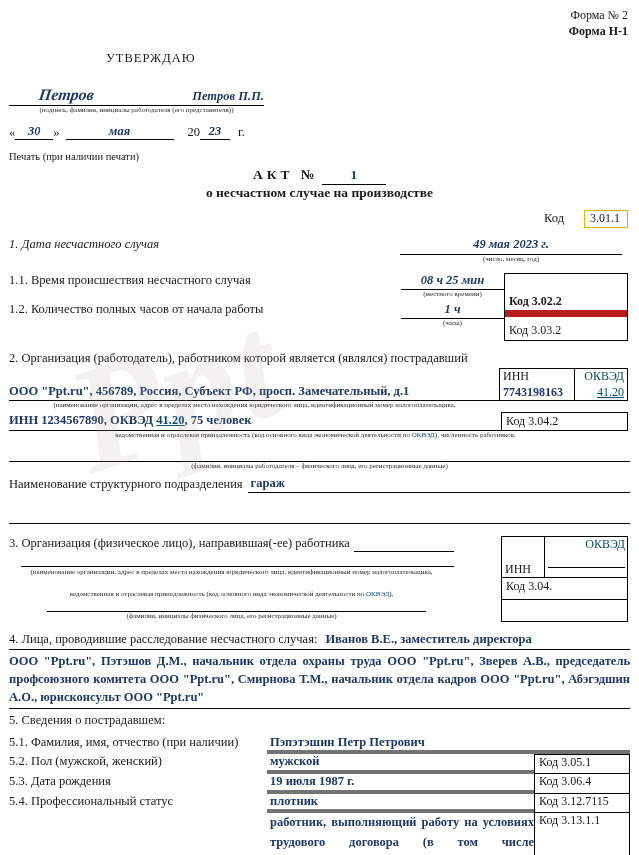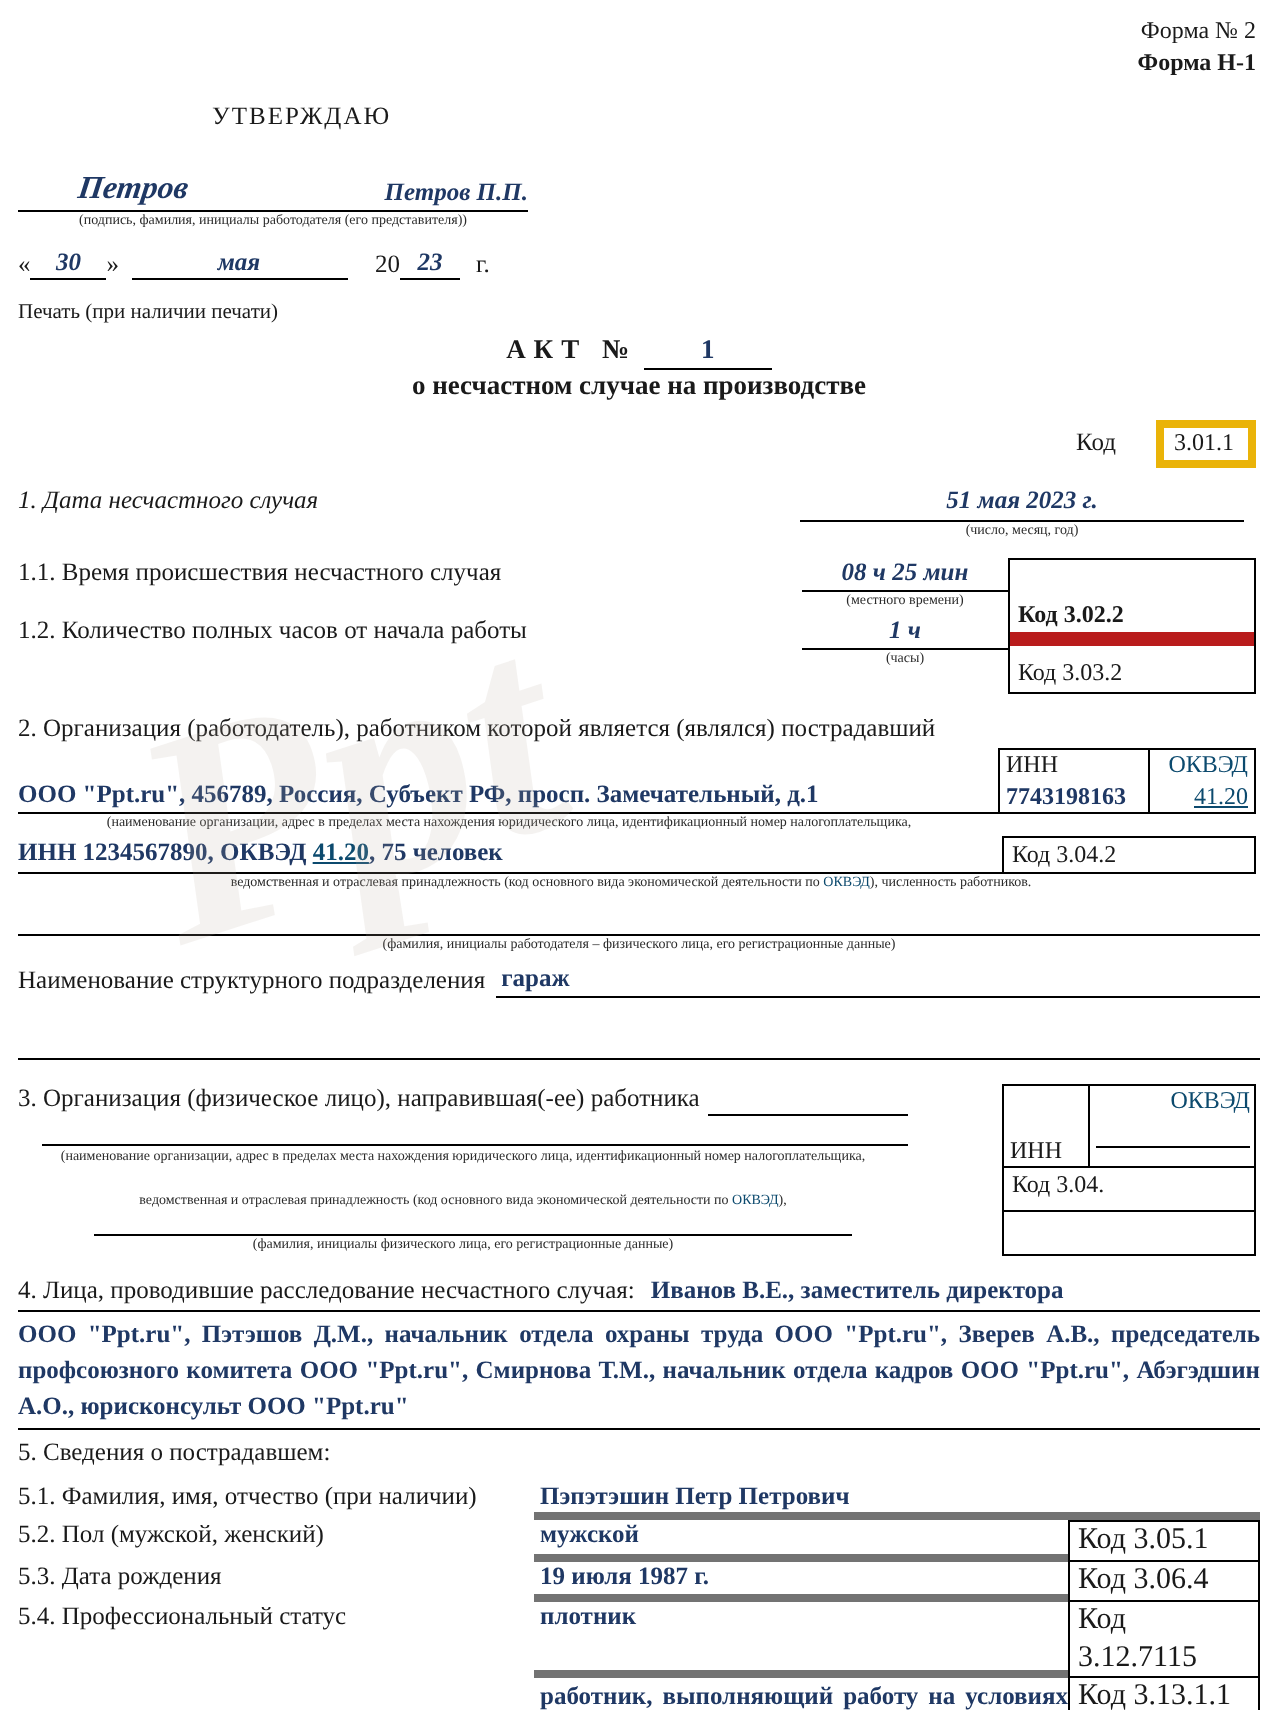--- a/index.html
+++ b/index.html
@@ -28,21 +28,21 @@
   .sigrow{display:flex;align-items:flex-end;border-bottom:1px solid #000;height:24px;}
   .script{font-size:16px;font-style:italic;transform:skewX(-8deg);margin-left:30px;}
   .signame{flex:1;text-align:right;font-style:italic;}
   .daterow{display:flex;align-items:flex-end;margin-top:7px;height:19px;width:290px;}
   .du{border-bottom:1px solid #000;text-align:center;}
   .seal{font-size:10.5px;margin-top:10px;}
   .acttitle{margin-top:4px;font-size:13.5px;}
   .acttitle .sp{letter-spacing:4px;}
   .actnum{display:inline-block;width:64px;border-bottom:1px solid #000;text-align:center;letter-spacing:0;}
   .codeline{margin-top:8px;margin-right:2px;display:flex;justify-content:flex-end;align-items:center;gap:20px;}
-  .codebox{border:4px solid #eab308;padding:0px 7px 1px 5px;font-size:12px;}
+  .codebox{border:1px solid #eab308;padding:0px 7px 1px 5px;font-size:12px;}
   .r1{display:flex;margin-top:9px;}
   .r1 .lab{flex:1;font-style:italic;}
   .r1col{width:222px;margin-right:8px;}
   .r1val{border-bottom:1px solid #000;text-align:center;height:17px;}
   .r11wrap{display:flex;margin-top:10px;}
   .r11labels{flex:1;}
   .r11labels .l2{margin-top:13px;}
   .r11mid{width:103px;}
   .r11mid .v{border-bottom:1px solid #000;text-align:center;height:16px;}
   .r11mid .v2{margin-top:3px;}
@@ -78,21 +78,21 @@
   .s3left .cap2{margin-top:14px;}
   .s3left .sp2{height:13px;border-bottom:1px solid #000;margin:0 28px 0 38px;}
   .s4row{display:flex;border-bottom:1px solid #000;margin-top:10px;padding-bottom:1px;}
   .s4row .v{margin-left:8px;}
   .s4par{text-align:justify;line-height:1.45;border-bottom:1px solid #000;padding-bottom:2px;margin-top:2px;}
   .s5head{margin-top:4px;}
   .s5row{display:flex;align-items:stretch;}
   .s5row.mt{margin-top:6px;}
   .s5label{width:258px;}
   .s5val{flex:1;border-bottom:4px solid #737373;padding-left:3px;}
-  .s5code{width:96px;border-left:1px solid #000;border-right:1px solid #000;border-bottom:1px solid #000;padding:0 4px;font-size:15px;box-sizing:border-box;}
+  .s5code{width:96px;border-left:1px solid #000;border-right:1px solid #000;border-bottom:1px solid #000;padding:0 4px;font-size:12px;box-sizing:border-box;}
   .s5code.ct{border-top:1px solid #000;}
   .s5row.tall .s5label{display:flex;align-items:flex-end;padding-bottom:2px;}
   .s5row.tall .s5val{text-align:justify;line-height:1.55;}
 </style>
 </head>
 <body>
 
 <div class="page">
   <div class="wm">Ppt</div>
 
@@ -130,21 +130,21 @@
   <div class="center b" style="font-size:13.5px;">о несчастном случае на производстве</div>
 
   <div class="codeline">
     <span>Код</span>
     <span class="codebox">3.01.1</span>
   </div>
 
   <div class="r1">
     <span class="lab">1. Дата несчастного случая</span>
     <span class="r1col">
-      <span class="r1val val vi" style="display:block;">51 мая 2023 г.</span>
+      <span class="r1val val vi" style="display:block;">49 мая 2023 г.</span>
       <span class="cap" style="display:block;">(число, месяц, год)</span>
     </span>
   </div>
 
   <div class="r11wrap">
     <div class="r11labels">
       <div>1.1. Время происшествия несчастного случая</div>
       <div class="l2">1.2. Количество полных часов от начала работы</div>
     </div>
     <div class="r11mid">

